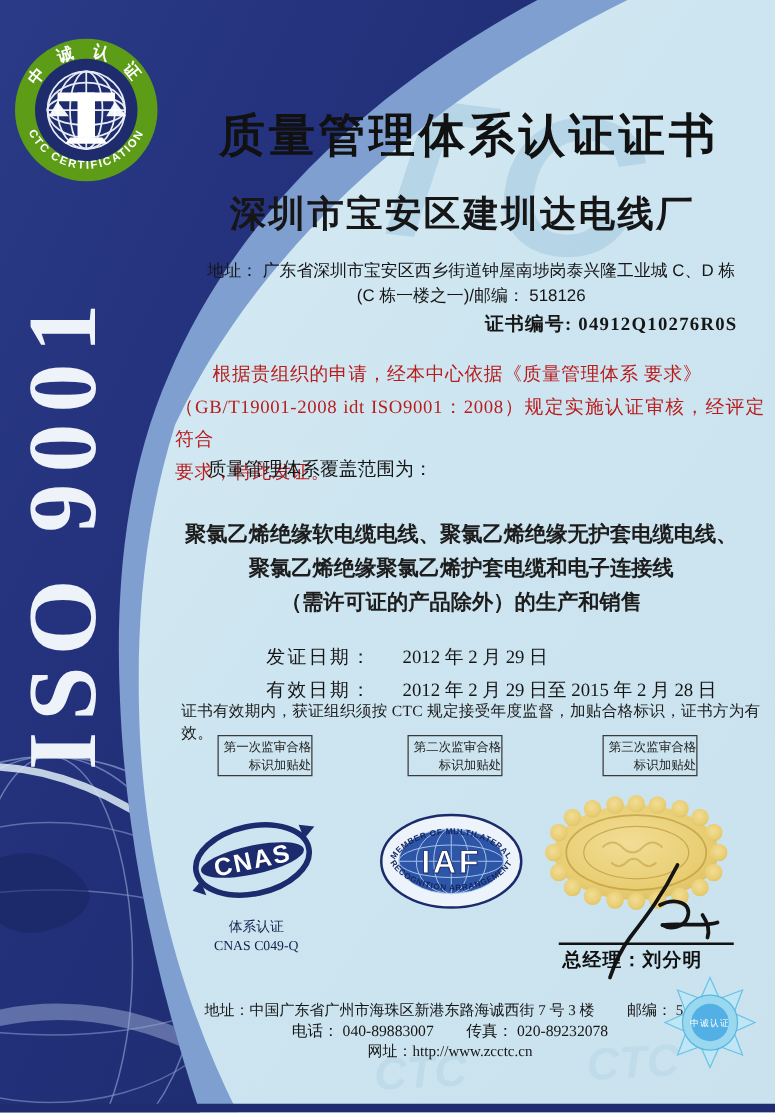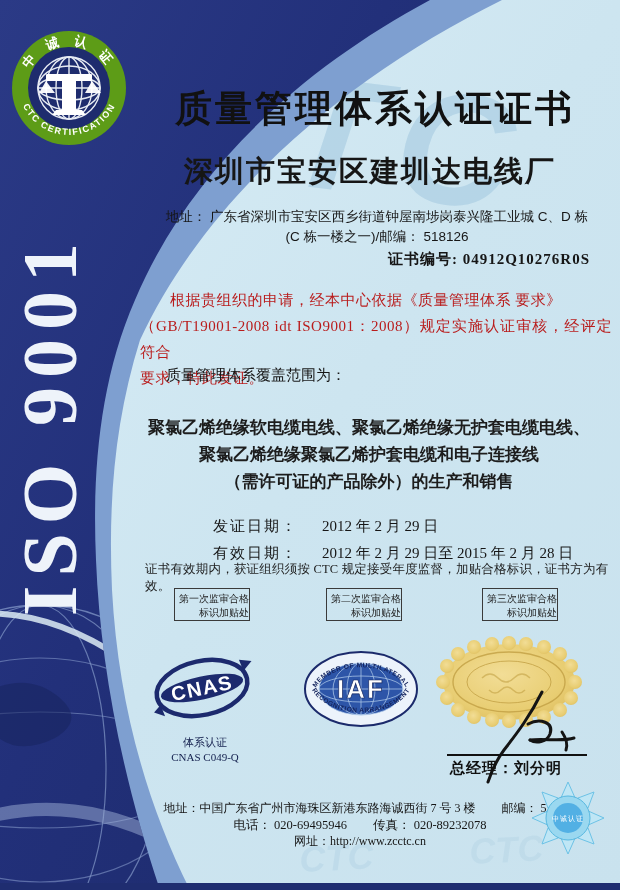--- a/index.html
+++ b/index.html
@@ -308,21 +308,21 @@
   </svg>
   <div class="sig-line"></div>
   <div class="sig-name">
     <span>总经理：</span><span>刘分明</span>
   </div>
 
   <div class="footer-l1">
     <span>地址：中国广东省广州市海珠区新港东路海诚西街 7 号 3 楼</span><span class="gap"></span><span>邮编： 510330</span>
   </div>
   <div class="footer-l2">
-    <span>电话： 020-69495946</span><span class="gap"></span><span>传真： 020-89232078</span>
+    <span>电话： 040-89883007</span><span class="gap"></span><span>传真： 020-89232078</span>
   </div>
   <div class="footer-l3">网址：http://www.zcctc.cn</div>
 
   <svg class="abs" style="left:530px;top:780px;" width="76" height="76" viewBox="0 0 76 76" xmlns="http://www.w3.org/2000/svg">
     <g>
       <g fill="#bfe6f5" stroke="#6cc2e6" stroke-width="1">
         <path d="M38,2 L46,20 L38,30 L30,20 Z"></path>
           <path d="M38,74 L46,56 L38,46 L30,56 Z"></path>
         <path d="M2,38 L20,30 L30,38 L20,46 Z"></path>
           <path d="M74,38 L56,30 L46,38 L56,46 Z"></path>

